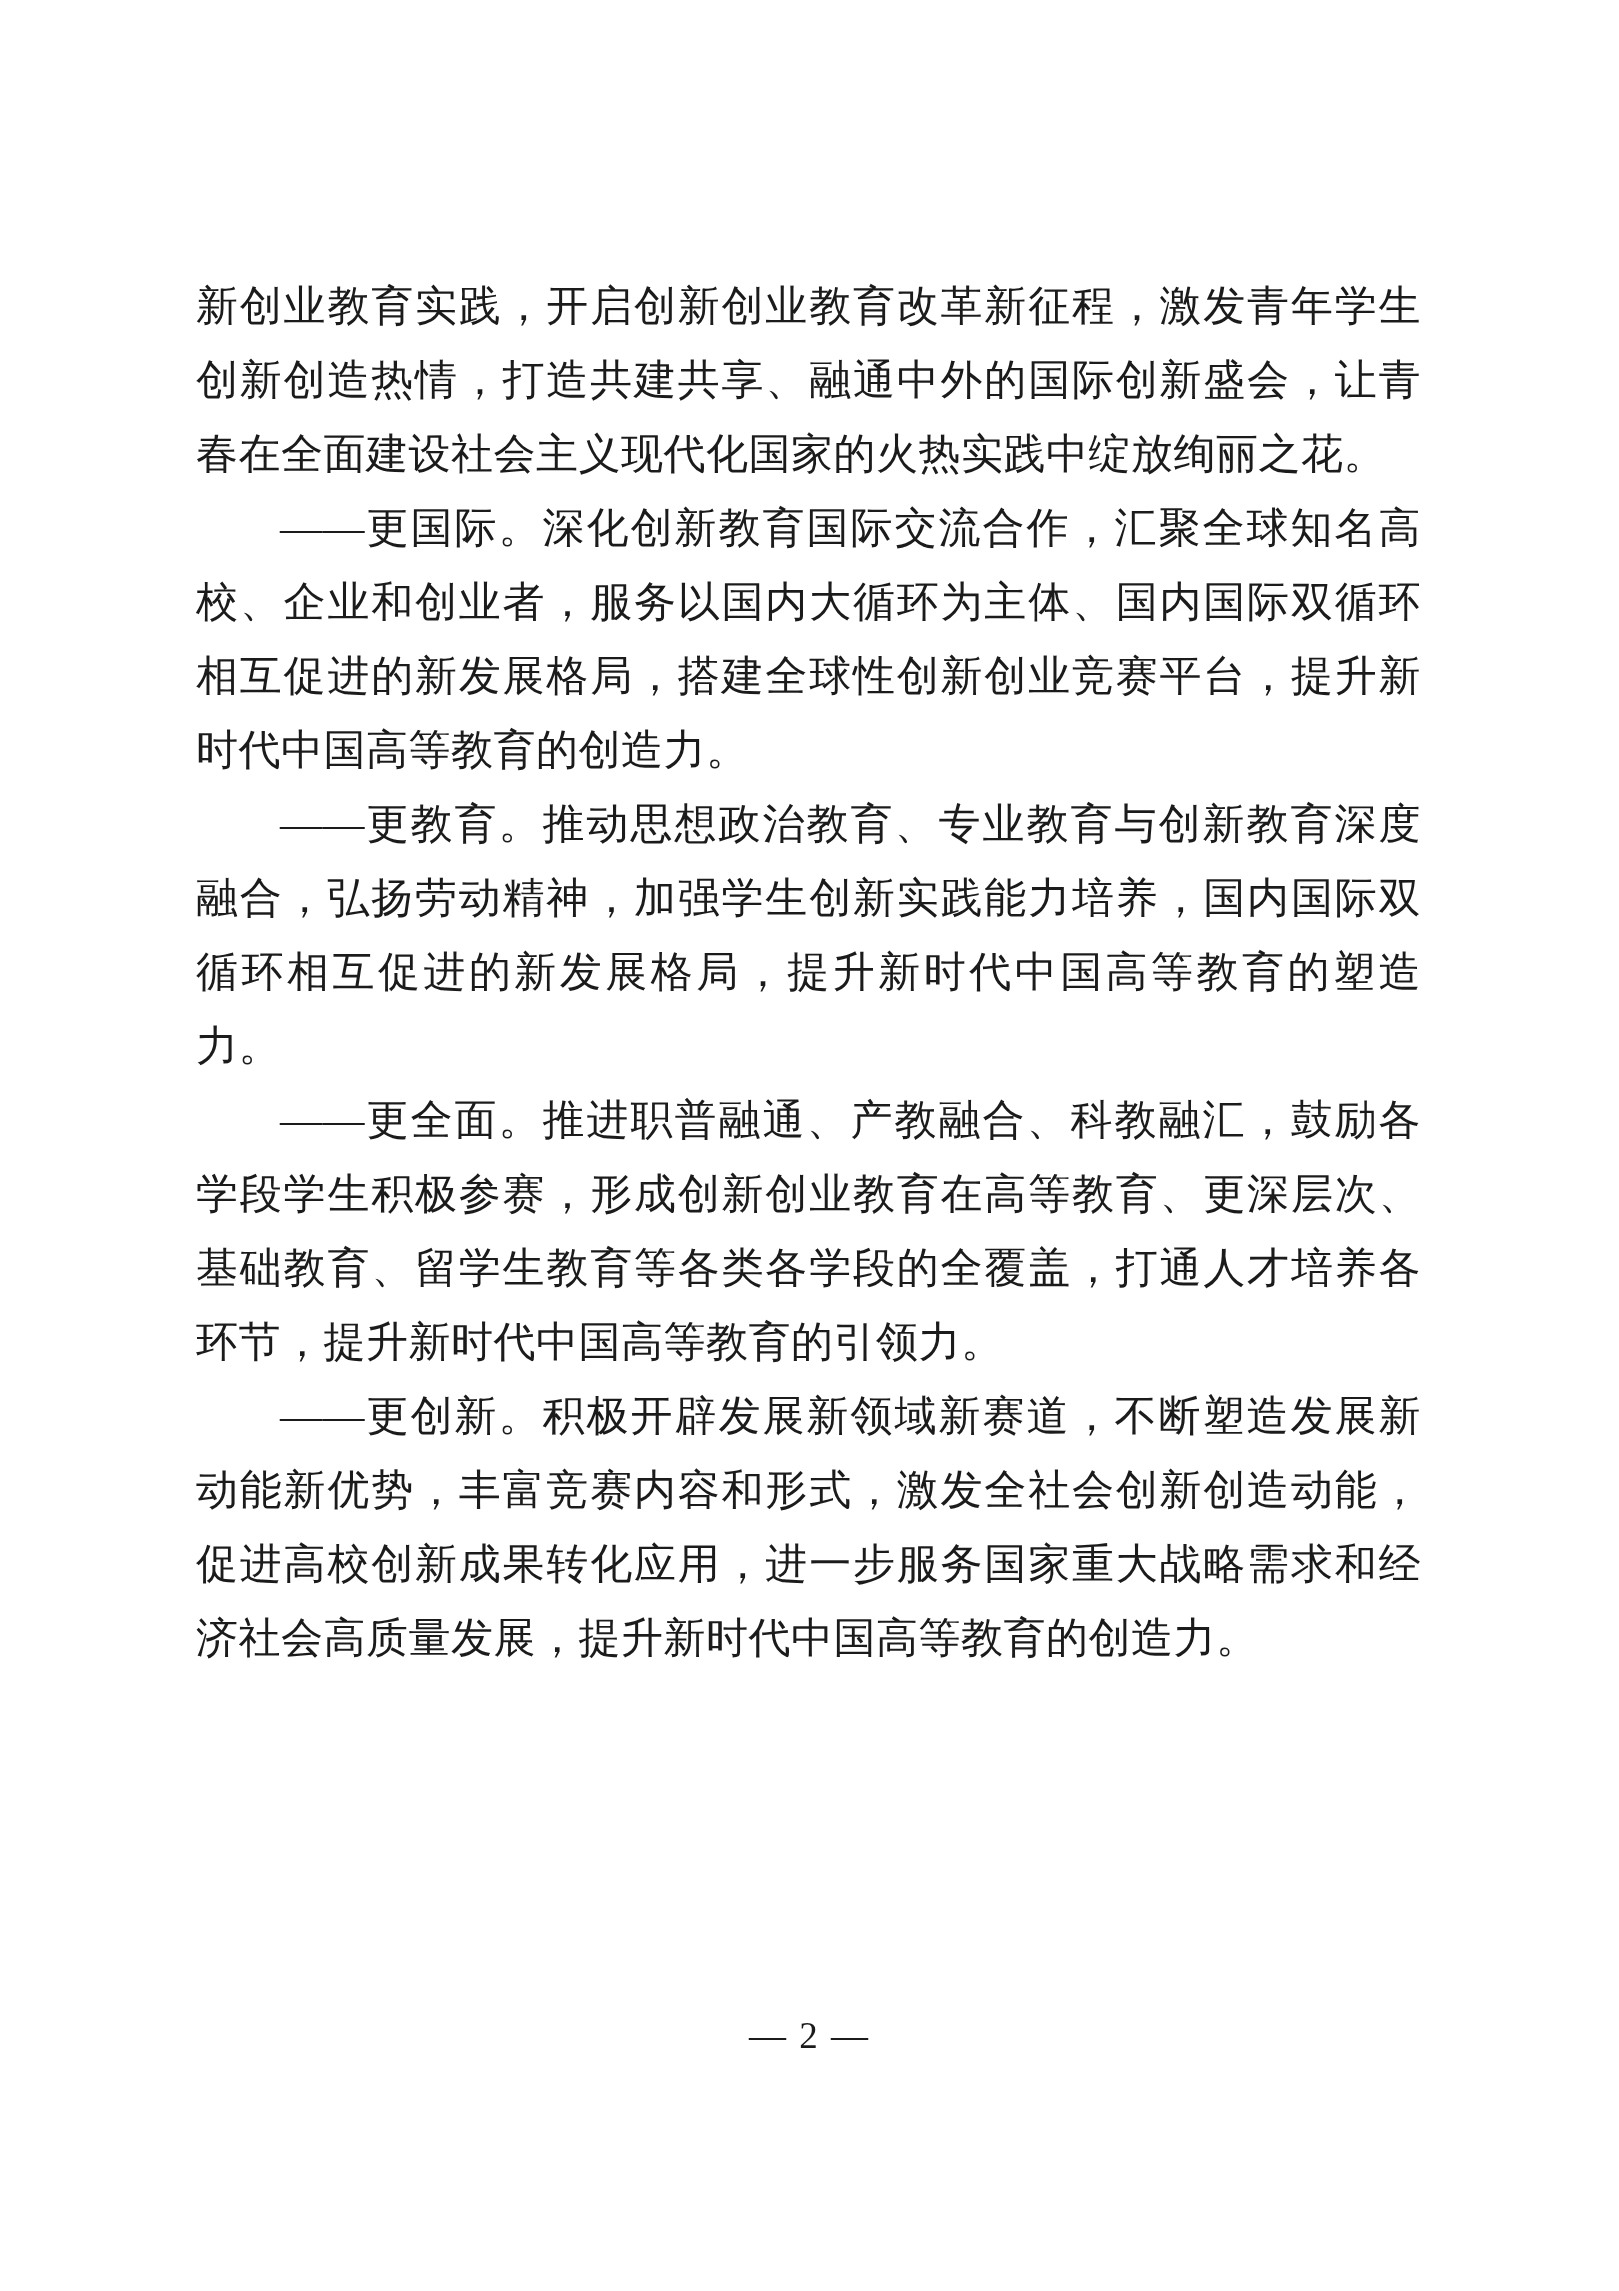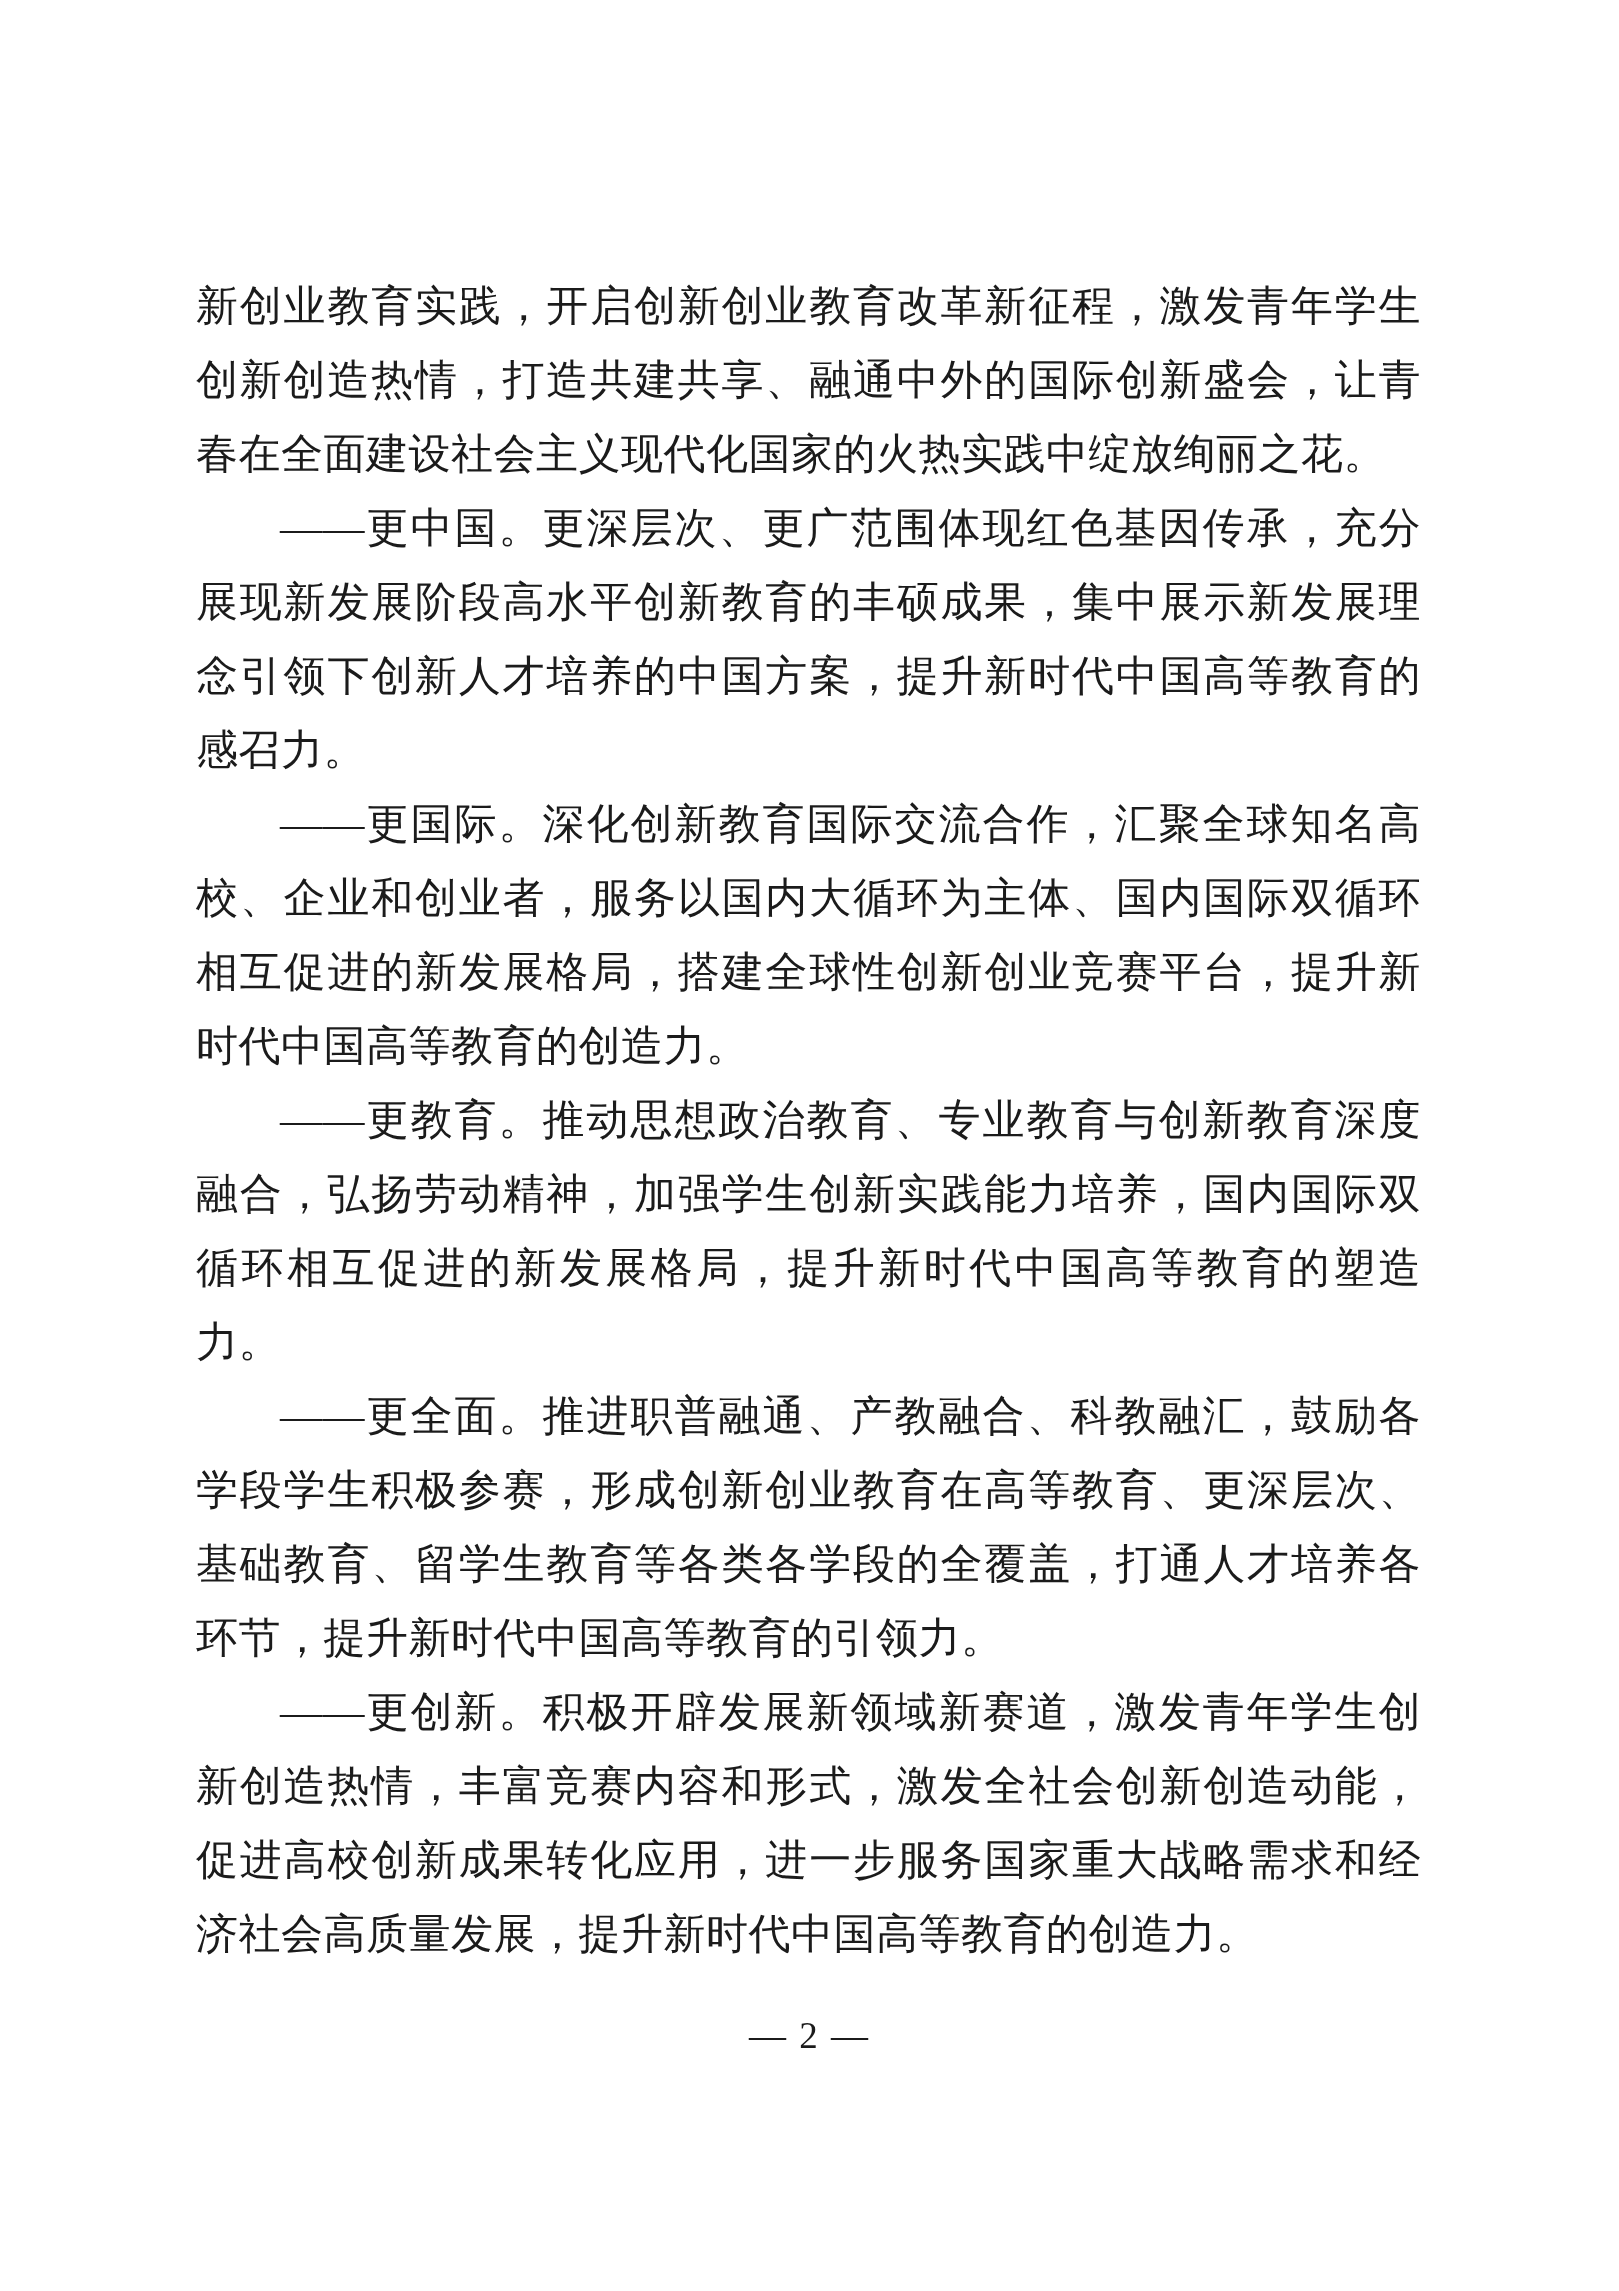--- a/index.html
+++ b/index.html
@@ -53,21 +53,20 @@
     font-family: "Liberation Serif", "DejaVu Serif", serif;
     letter-spacing: 2px;
   }
 </style>
 </head>
 <body>
 
 <div class="page">
   <div class="content">
     <p class="para">新创业教育实践，开启创新创业教育改革新征程，激发青年学生创新创造热情，打造共建共享、融通中外的国际创新盛会，让青春在全面建设社会主义现代化国家的火热实践中绽放绚丽之花。</p>
-    <p class="para indent">——更中国。更深层次、更广范围体现红色基因传承，充分展现新发展阶段高水平创新教育的丰硕成果，集中展示新发展理念引领下创新人才培养的中国方案，提升新时代中国高等教育的感召力。</p>
     <p class="para indent">——更国际。深化创新教育国际交流合作，汇聚全球知名高校、企业和创业者，服务以国内大循环为主体、国内国际双循环相互促进的新发展格局，搭建全球性创新创业竞赛平台，提升新时代中国高等教育的创造力。</p>
     <p class="para indent">——更教育。推动思想政治教育、专业教育与创新教育深度融合，弘扬劳动精神，加强学生创新实践能力培养，国内国际双循环相互促进的新发展格局，提升新时代中国高等教育的塑造力。</p>
     <p class="para indent">——更全面。推进职普融通、产教融合、科教融汇，鼓励各学段学生积极参赛，形成创新创业教育在高等教育、更深层次、基础教育、留学生教育等各类各学段的全覆盖，打通人才培养各环节，提升新时代中国高等教育的引领力。</p>
-    <p class="para indent">——更创新。积极开辟发展新领域新赛道，激发青年学生创新创造热情，丰富竞赛内容和形式，激发全社会创新创造动能，促进高校创新成果转化应用，进一步服务国家重大战略需求和经济社会高质量发展，提升新时代中国高等教育的创造力。</p>
+    <p class="para indent">——更创新。积极开辟发展新领域新赛道，不断塑造发展新动能新优势，丰富竞赛内容和形式，激发全社会创新创造动能，促进高校创新成果转化应用，进一步服务国家重大战略需求和经济社会高质量发展，提升新时代中国高等教育的创造力。</p>
   </div>
   <div class="footer">— 2 —</div>
 </div>
 
 
 </body></html>

